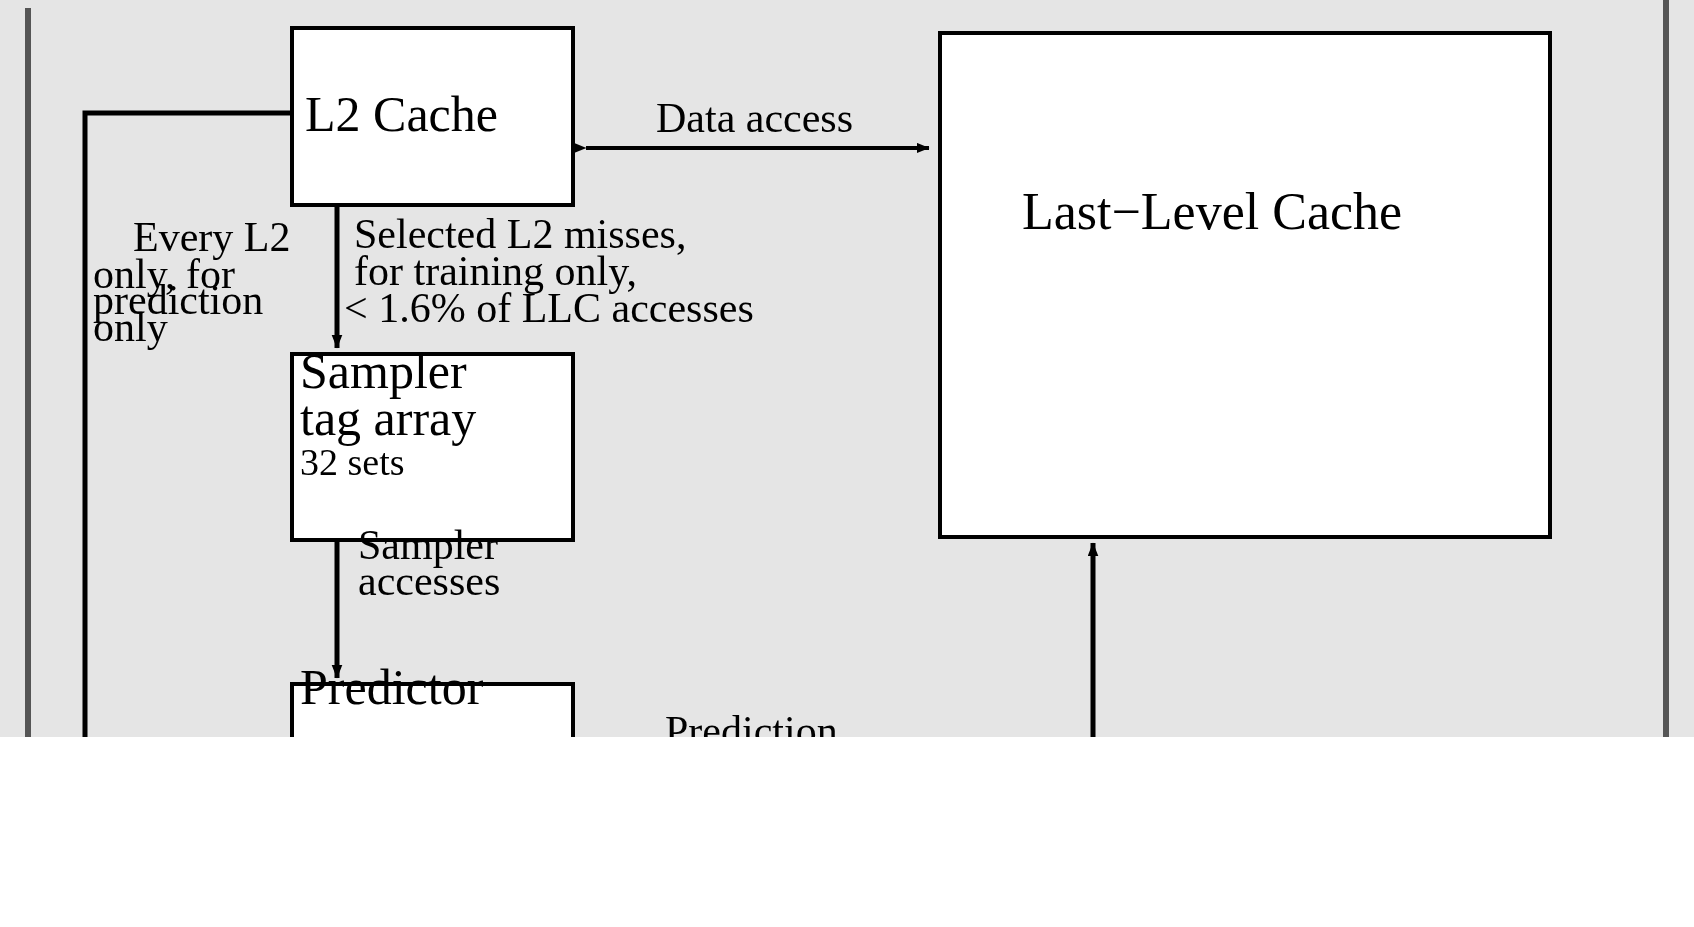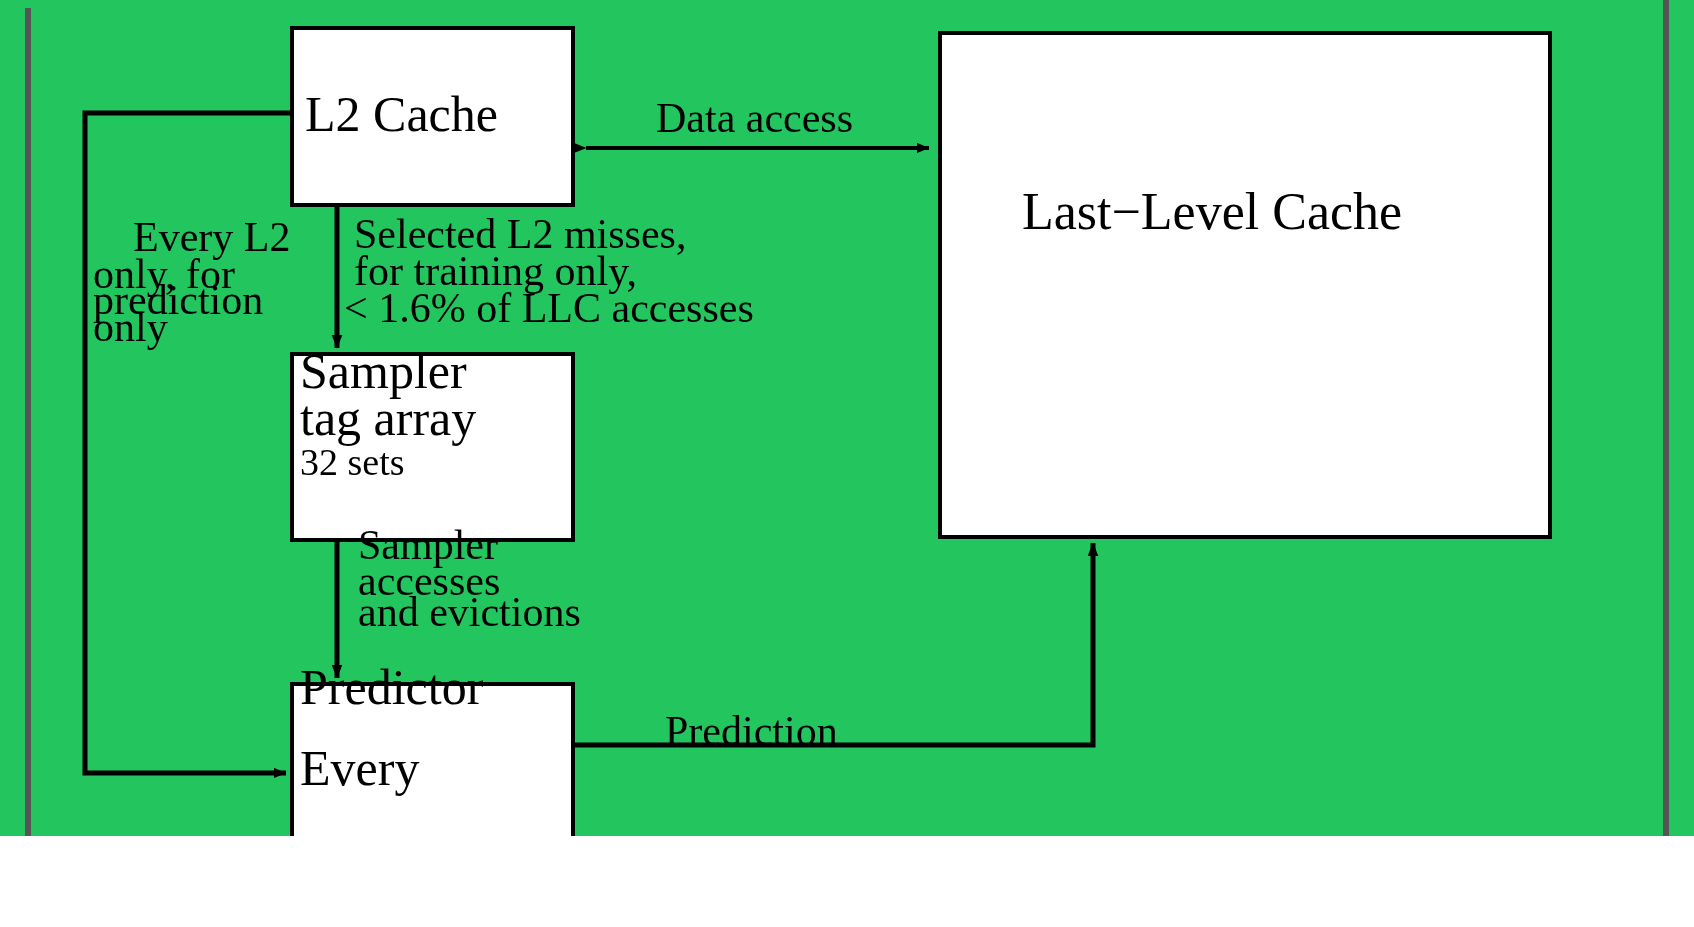--- a/index.html
+++ b/index.html
@@ -6,22 +6,22 @@
     margin: 0;
     padding: 0;
     background: #ffffff;
   }
   body {
     font-family: "Liberation Serif", "DejaVu Serif", serif;
   }
   #figure {
     position: relative;
     width: 1694px;
-    height: 836px;
-    background: #22c55e;
+    height: 737px;
+    background: #e5e5e5;
     overflow: hidden;
   }
   #figure svg {
     position: absolute;
     left: 0;
     top: 0;
     width: 1694px;
     height: 927px;
   }
   .lbl {
@@ -105,17 +105,16 @@
   <div class="lbl edge-lbl" style="left:93px; top:253px;">only, for</div>
   <div class="lbl edge-lbl" style="left:93px; top:279px;">prediction</div>
   <div class="lbl edge-lbl" style="left:93px; top:306px;">only</div>
 
   <div class="lbl edge-lbl" style="left:354px; top:213px;">Selected L2 misses,</div>
   <div class="lbl edge-lbl" style="left:354px; top:250px;">for training only,</div>
   <div class="lbl edge-lbl" style="left:344px; top:287px;">&lt; 1.6% of LLC accesses</div>
 
   <div class="lbl edge-lbl" style="left:358px; top:524px;">Sampler</div>
   <div class="lbl edge-lbl" style="left:358px; top:560px;">accesses</div>
-  <div class="lbl edge-lbl" style="left:358px; top:591px;">and evictions</div>
 
   <div class="lbl edge-lbl" style="left:665px; top:710px;">Prediction</div>
 
 </div>
 
 </body></html>

